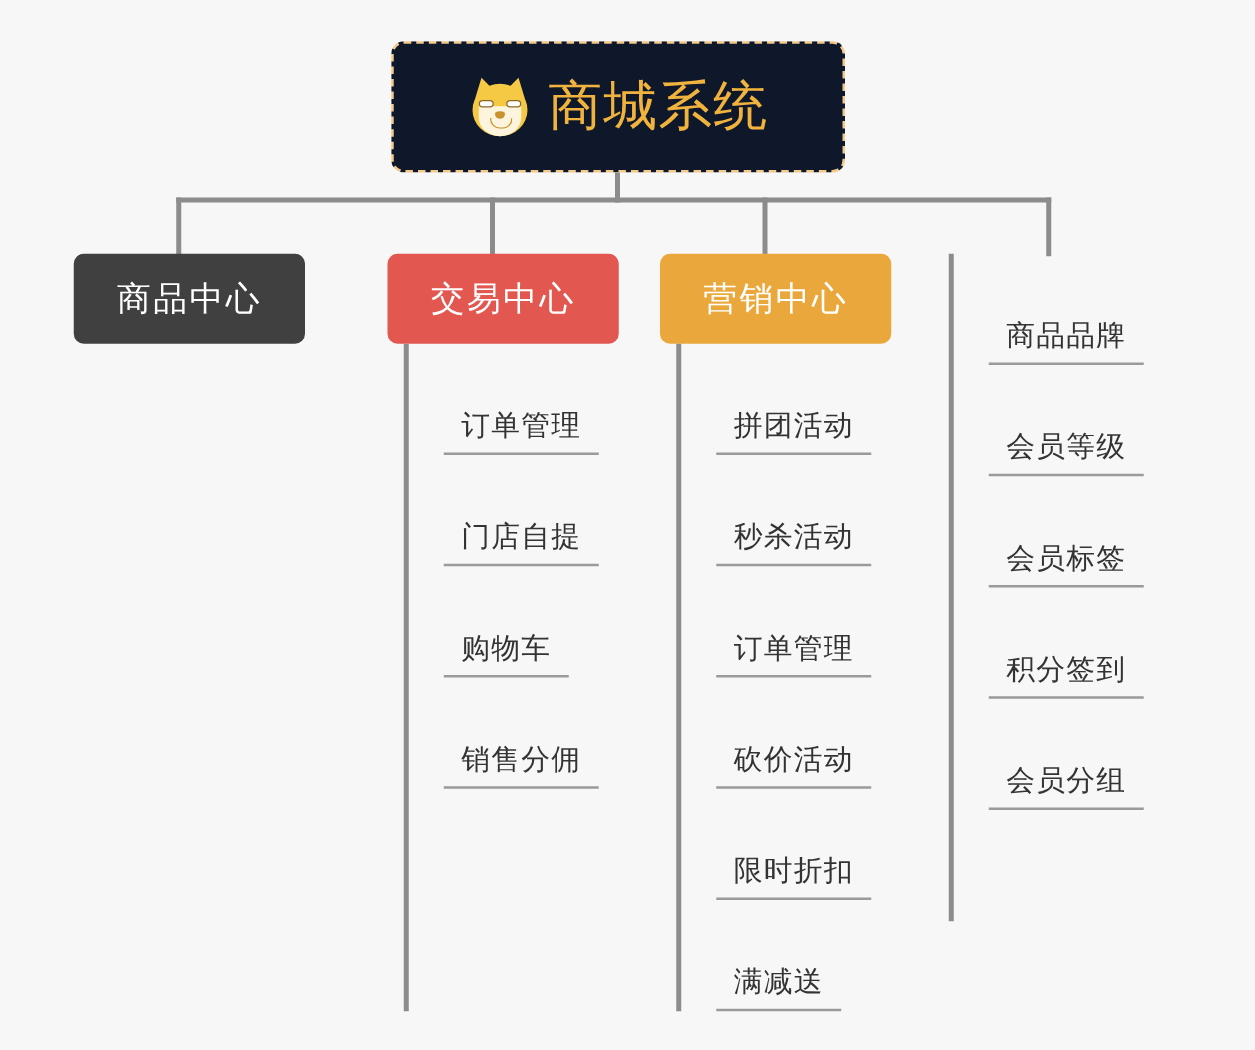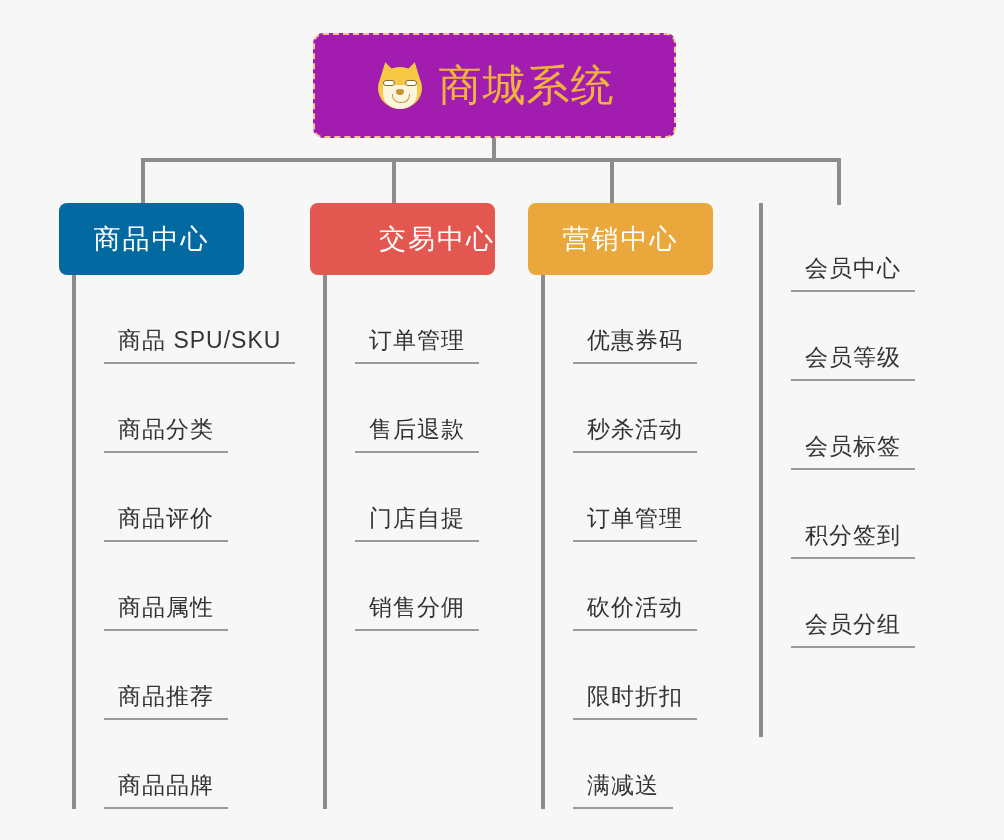--- a/index.html
+++ b/index.html
@@ -182,21 +182,21 @@
     border-bottom: 2px solid #9a9a9a;
   }
 
   
 </style>
 </head>
 <body style="background: rgb(247, 247, 247);">
 
 <div id="canvas">
 
-  <div class="root-node" style="background: #a21caf; border-color: rgb(243, 201, 138);">
+  <div class="root-node" style="background: #0f172a; border-color: rgb(243, 201, 138);">
     <div class="root-inner">
       <span class="shiba">
         <span class="ear left"></span>
         <span class="ear right"></span>
         <span class="head"></span>
         <span class="muzzle"></span>
         <span class="eye left"></span>
         <span class="eye right"></span>
         <span class="nose"></span>
         <span class="mouth"></span>
@@ -206,75 +206,54 @@
   </div>
 
   <div class="conn v" style="left: 492px; top: 138px; height: 24px; background: rgb(140, 140, 140);"></div>
   <div class="conn h" style="left: 141px; top: 158px; width: 700px; background: rgb(140, 140, 140);"></div>
   <div class="conn v" style="left: 141px; top: 158px; height: 47px; background: rgb(140, 140, 140);"></div>
   <div class="conn v" style="left: 392px; top: 158px; height: 47px; background: rgb(140, 140, 140);"></div>
   <div class="conn v" style="left: 610px; top: 158px; height: 47px; background: rgb(140, 140, 140);"></div>
   <div class="conn v" style="left: 837px; top: 158px; height: 47px; background: rgb(140, 140, 140);"></div>
 
   <div class="column" style="left:59px;">
-    <div class="cat-header" style="background: #0369a1;">
+    <div class="cat-header" style="background: #404040;">
       <span class="cat-header-label">商品中心</span>
+    </div>
+  </div>
+
+  <div class="column" style="left:310px;">
+    <div class="cat-header" style="background: rgb(226, 87, 79);">
+      <span class="cat-header-label">交易中心</span>
     </div>
     <div class="items">
       <div class="trunk" style="background: rgb(140, 140, 140); height: 534px;"></div>
       <div class="item">
-          <span class="item-label">商品 SPU/SKU</span>
-        </div>
-      <div class="item">
-          <span class="item-label">商品分类</span>
-        </div>
-      <div class="item">
-          <span class="item-label">商品评价</span>
-        </div>
-      <div class="item">
-          <span class="item-label">商品属性</span>
-        </div>
-      <div class="item">
-          <span class="item-label">商品推荐</span>
-        </div>
-      <div class="item">
-          <span class="item-label">商品品牌</span>
-        </div>
-    </div>
-  </div>
-
-  <div class="column" style="left:310px;">
-    <div class="cat-header" style="background: rgb(226, 87, 79); justify-content: flex-end;">
-      <span class="cat-header-label">交易中心</span>
-    </div>
-    <div class="items">
-      <div class="trunk" style="background: rgb(140, 140, 140); height: 534px;"></div>
-      <div class="item">
           <span class="item-label">订单管理</span>
         </div>
       <div class="item">
-          <span class="item-label">售后退款</span>
-        </div>
-      <div class="item">
           <span class="item-label">门店自提</span>
+        </div>
+      <div class="item">
+          <span class="item-label">购物车</span>
         </div>
       <div class="item">
           <span class="item-label">销售分佣</span>
         </div>
     </div>
   </div>
 
   <div class="column" style="left:528px;">
     <div class="cat-header" style="background: rgb(234, 168, 60);">
       <span class="cat-header-label">营销中心</span>
     </div>
     <div class="items">
       <div class="trunk" style="background: rgb(140, 140, 140); height: 534px;"></div>
       <div class="item">
-          <span class="item-label">优惠券码</span>
+          <span class="item-label">拼团活动</span>
         </div>
       <div class="item">
           <span class="item-label">秒杀活动</span>
         </div>
       <div class="item">
           <span class="item-label">订单管理</span>
         </div>
       <div class="item">
           <span class="item-label">砍价活动</span>
         </div>
@@ -284,21 +263,21 @@
       <div class="item">
           <span class="item-label">满减送</span>
         </div>
     </div>
   </div>
 
   <div class="column" style="left:746px;">
     <div class="items">
       <div class="trunk" style="background: rgb(140, 140, 140); height: 534px;"></div>
       <div class="item">
-          <span class="item-label">会员中心</span>
+          <span class="item-label">商品品牌</span>
         </div>
       <div class="item">
           <span class="item-label">会员等级</span>
         </div>
       <div class="item">
           <span class="item-label">会员标签</span>
         </div>
       <div class="item">
           <span class="item-label">积分签到</span>
         </div>

